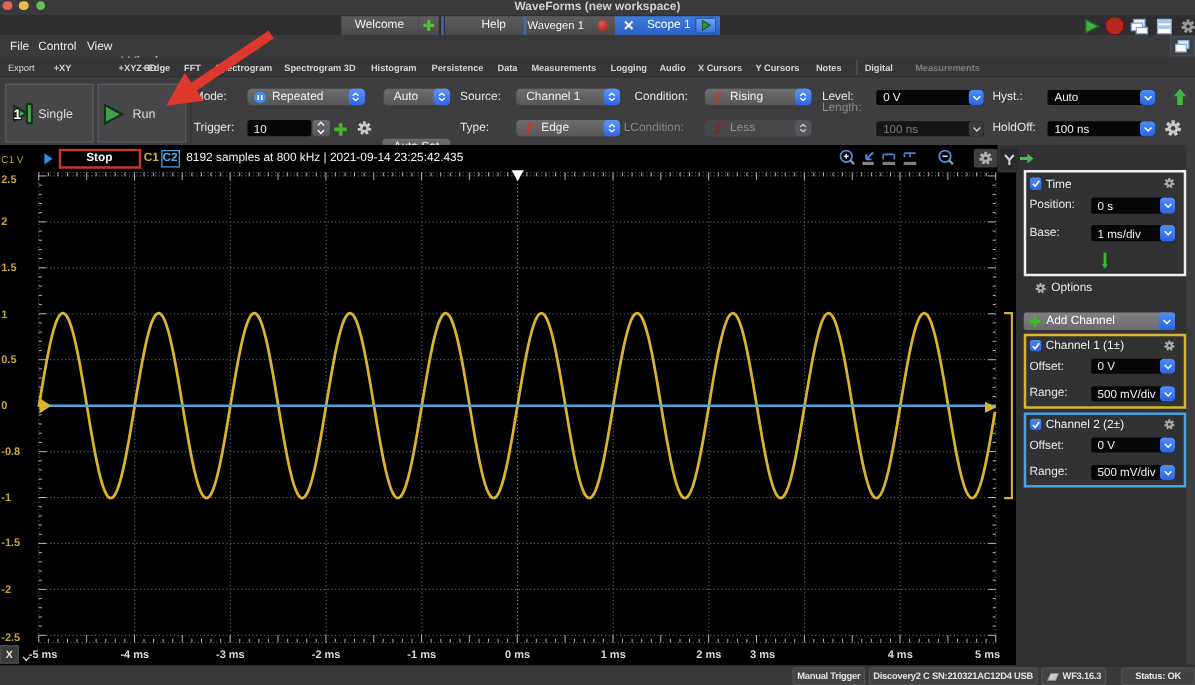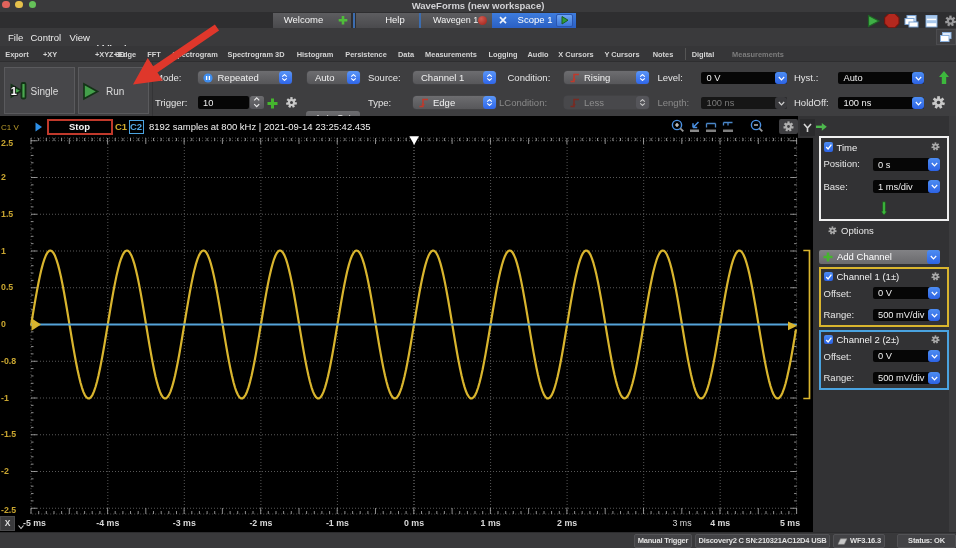--- a/index.html
+++ b/index.html
@@ -31,21 +31,21 @@
 <div class="ab" style="left:272.5px;top:13px;width:62px;height:14.5px;background:linear-gradient(#5d5d60,#4a4a4d);color:#f4f4f4;font-size:9.5px;line-height:14.5px;text-align:center;">Welcome</div>
 <div class="ab" style="left:334.5,top:13px;"></div>
 <div class="ab" style="left:334.5px;top:13px;width:16px;height:14.5px;background:linear-gradient(#5d5d60,#4a4a4d);">
     <svg width="16" height="14.5">
       <path d="M8 3v8.5M3.7 7.2h8.6" stroke="#4fbe3a" stroke-width="2.6"></path>
     </svg>
   </div>
 <div class="ab" style="left:352.5px;top:13px;width:2px;height:14.5px;background:#3c6db0;"></div>
 <div class="ab" style="left:356px;top:13px;width:78px;height:14.5px;background:linear-gradient(#5d5d60,#4a4a4d);color:#f4f4f4;font-size:9.5px;line-height:14.5px;text-align:center;">Help</div>
 <div class="ab" style="left:419px;top:13px;width:2px;height:14.5px;background:#3c6db0;"></div>
-<div class="ab" style="left:422px;top:13px;width:70.5px;height:14.5px;background:linear-gradient(#5d5d60,#4a4a4d);color:#f4f4f4;font-size:9px;line-height:14.5px;text-align:left;padding-left:11px;">Wavegen 1</div>
+<div class="ab" style="left:422px;top:13px;width:70.5px;height:14.5px;background:linear-gradient(#5d5d60,#4a4a4d);color:#f4f4f4;font-size:9px;line-height:14.5px;text-align:left;">Wavegen 1</div>
 <div class="ab" style="left:477.5px;top:16px;width:9px;height:9px;border-radius:50%;background:radial-gradient(circle at 35% 30%,#d45a50,#9c1f17);"></div>
 <div class="ab" style="left:492px;top:13px;width:83.5px;height:14.5px;background:linear-gradient(#3d7cdd,#2b60c4);color:#f4f4f4;font-size:9.5px;line-height:14.5px;text-align:center;"></div>
 <div class="ab" style="left:497px;top:15px;width:13px;height:11px;">
     <svg width="13" height="11">
       <path d="M3 2.2l6 6M9 2.2l-6 6" stroke="#eef2fa" stroke-width="1.7"></path>
     </svg>
   </div>
 <div class="ab" style="left:513px;top:13px;width:44px;color:#fff;font-size:9.5px;line-height:14.5px;text-align:center;">Scope 1</div>
 <div class="ab" style="left:556px;top:14px;width:17px;height:12.5px;border-radius:2px;background:linear-gradient(#6ca4f2,#3e77d8);border:1px solid #2a55b0;">
     <svg width="15" height="10.5">
@@ -78,21 +78,21 @@
 <div class="ab" style="left:30.5px;top:30.5px;color:#ededed;font-size:9.5px;line-height:13px;">Control</div>
 <div class="ab" style="left:69.5px;top:30.5px;color:#ededed;font-size:9.5px;line-height:13px;">View</div>
 <div class="ab" style="left:97px;top:43px;color:#ededed;font-size:13px;line-height:13px;">Window</div>
 <div class="ab" style="left:936px;top:29px;width:20px;height:16px;background:#404043;border:1px solid #4c4c4f;">
     <svg width="18" height="14">
       <rect x="5.5" y="2.5" width="8.5" height="6" fill="#ddeafc" stroke="#8ab0dd"></rect>
       <rect x="3.5" y="5.5" width="8.5" height="6" fill="#fff" stroke="#8ab0dd"></rect>
     </svg>
   </div>
 <div class="ab" style="left:0;top:46px;width:956px;height:16px;background:#363638;border-bottom:1px solid #2e2e30;"></div>
-<div class="ab" style="left:17px;top:50px;transform:translateX(-50%);color:#d4d4d4;font-size:7.4px;font-weight:bold;white-space:nowrap;line-height:9px;">Export</div>
+<div class="ab" style="left:17px;top:50px;transform:translateX(-50%);color:#d4d4d4;font-size:7.4px;font-weight:normal;white-space:nowrap;line-height:9px;">Export</div>
 <div class="ab" style="left:50px;top:50px;transform:translateX(-50%);color:#d4d4d4;font-size:7.4px;font-weight:bold;white-space:nowrap;line-height:9px;">+XY</div>
 <div class="ab" style="left:85px;top:50px;transform:translateX(-50%);color:#d4d4d4;font-size:7.4px;font-weight:bold;white-space:nowrap;line-height:9px;margin-left:25px;">+XYZ 3D</div>
 <div class="ab" style="left:125px;top:50px;transform:translateX(-50%);color:#d4d4d4;font-size:7.4px;font-weight:bold;white-space:nowrap;line-height:9px;">+Edge</div>
 <div class="ab" style="left:154px;top:50px;transform:translateX(-50%);color:#d4d4d4;font-size:7.4px;font-weight:bold;white-space:nowrap;line-height:9px;">FFT</div>
 <div class="ab" style="left:195px;top:50px;transform:translateX(-50%);color:#d4d4d4;font-size:7.4px;font-weight:bold;white-space:nowrap;line-height:9px;">Spectrogram</div>
 <div class="ab" style="left:256px;top:50px;transform:translateX(-50%);color:#d4d4d4;font-size:7.4px;font-weight:bold;white-space:nowrap;line-height:9px;">Spectrogram 3D</div>
 <div class="ab" style="left:315px;top:50px;transform:translateX(-50%);color:#d4d4d4;font-size:7.4px;font-weight:bold;white-space:nowrap;line-height:9px;">Histogram</div>
 <div class="ab" style="left:366px;top:50px;transform:translateX(-50%);color:#d4d4d4;font-size:7.4px;font-weight:bold;white-space:nowrap;line-height:9px;">Persistence</div>
 <div class="ab" style="left:406px;top:50px;transform:translateX(-50%);color:#d4d4d4;font-size:7.4px;font-weight:bold;white-space:nowrap;line-height:9px;">Data</div>
 <div class="ab" style="left:451px;top:50px;transform:translateX(-50%);color:#d4d4d4;font-size:7.4px;font-weight:bold;white-space:nowrap;line-height:9px;">Measurements</div>
@@ -235,21 +235,21 @@
       <path d="M0.5 8.5h3.5v-7h5" fill="none" stroke="#7a2a22" stroke-width="1.5"></path>
       <path d="M4 5l-1.8 2.2L6 7z" fill="#7a2a22"></path>
     </svg>
     <div class="tx" style="left:20px">Less</div>
     <div class="cap">
       <svg class="chev" width="7" height="7" viewBox="0 0 7 7">
         <path d="M1.2 2.6L3.5 0.6L5.8 2.6M1.2 4.4L3.5 6.4L5.8 4.4" fill="none" stroke="#c8c8c8" stroke-width="1.1"></path>
       </svg>
     </div>
   </div>
-<div class="glbl" style="left:657.5px;top:97px;">Length:</div>
+<div class="glbl" style="left:657.5px;top:81px;">Length:</div>
 <div class="inp dis" style="left:701px;top:96.5px;width:85.5px;">
     <div class="tx">100 ns</div>
     <div class="btn">
       <svg style="position:absolute;left:3px;top:4px;" width="7" height="5" viewBox="0 0 7 5">
         <path d="M0.8 1L3.5 3.8L6.2 1" fill="none" stroke="#d0d0d0" stroke-width="1.2"></path>
       </svg>
     </div>
   </div>
 <div class="lbl" style="left:794px;top:96.5px;">HoldOff:</div>
 <div class="inp" style="left:838px;top:96.5px;width:85.5px;">
@@ -373,21 +373,21 @@
 <div class="ab" style="left:1px;top:466.0px;color:#c8a530;font-size:8.8px;font-weight:bold;line-height:11px;">-2</div>
 <div class="ab" style="left:1px;top:505.0px;color:#c8a530;font-size:8.8px;font-weight:bold;line-height:11px;">-2.5</div>
 <div class="ab" style="left:34.5px;top:517.5px;transform:translateX(-50%);color:#d8d8d8;font-size:8.8px;font-weight:bold;line-height:11px;white-space:nowrap;">-5 ms</div>
 <div class="ab" style="left:107.8px;top:517.5px;transform:translateX(-50%);color:#d8d8d8;font-size:8.8px;font-weight:bold;line-height:11px;white-space:nowrap;">-4 ms</div>
 <div class="ab" style="left:184.3px;top:517.5px;transform:translateX(-50%);color:#d8d8d8;font-size:8.8px;font-weight:bold;line-height:11px;white-space:nowrap;">-3 ms</div>
 <div class="ab" style="left:260.9px;top:517.5px;transform:translateX(-50%);color:#d8d8d8;font-size:8.8px;font-weight:bold;line-height:11px;white-space:nowrap;">-2 ms</div>
 <div class="ab" style="left:337.4px;top:517.5px;transform:translateX(-50%);color:#d8d8d8;font-size:8.8px;font-weight:bold;line-height:11px;white-space:nowrap;">-1 ms</div>
 <div class="ab" style="left:414.0px;top:517.5px;transform:translateX(-50%);color:#d8d8d8;font-size:8.8px;font-weight:bold;line-height:11px;white-space:nowrap;">0 ms</div>
 <div class="ab" style="left:490.6px;top:517.5px;transform:translateX(-50%);color:#d8d8d8;font-size:8.8px;font-weight:bold;line-height:11px;white-space:nowrap;">1 ms</div>
 <div class="ab" style="left:567.1px;top:517.5px;transform:translateX(-50%);color:#d8d8d8;font-size:8.8px;font-weight:bold;line-height:11px;white-space:nowrap;">2 ms</div>
-<div class="ab" style="left:682px;top:517.5px;transform:translateX(-50%);color:#d8d8d8;font-size:8.8px;font-weight:normal;line-height:11px;white-space:nowrap;text-align:right;">3 ms</div>
+<div class="ab" style="left:610px;top:517.5px;transform:translateX(-50%);color:#d8d8d8;font-size:8.8px;font-weight:bold;line-height:11px;white-space:nowrap;text-align:right;">3 ms</div>
 <div class="ab" style="left:720.2px;top:517.5px;transform:translateX(-50%);color:#d8d8d8;font-size:8.8px;font-weight:bold;line-height:11px;white-space:nowrap;">4 ms</div>
 <div class="ab" style="left:790.0px;top:517.5px;transform:translateX(-50%);color:#d8d8d8;font-size:8.8px;font-weight:bold;line-height:11px;white-space:nowrap;">5 ms</div>
 <div class="ab" style="left:0px;top:516px;width:15px;height:15px;background:#3a3a3c;border:1px solid #4a4a4c;color:#e0e0e0;font-size:8.5px;font-weight:bold;line-height:13px;text-align:center;">X</div>
 <div class="ab" style="left:16.5px;top:523px;">
     <svg width="8" height="8">
       <path d="M1.5 2.5L4 5.5L6.5 2.5" fill="none" stroke="#cfcfcf" stroke-width="1.1"></path>
     </svg>
   </div>
 <div class="ab" style="left:819px;top:135.5px;width:129.5px;height:85.8px;border:2.5px solid #f0f0f0;"></div>
 <div class="ab" style="left:823.5px;top:142px;width:9.5px;height:9.5px;border-radius:2px;background:linear-gradient(#4b8bf2,#2b61e2);">

